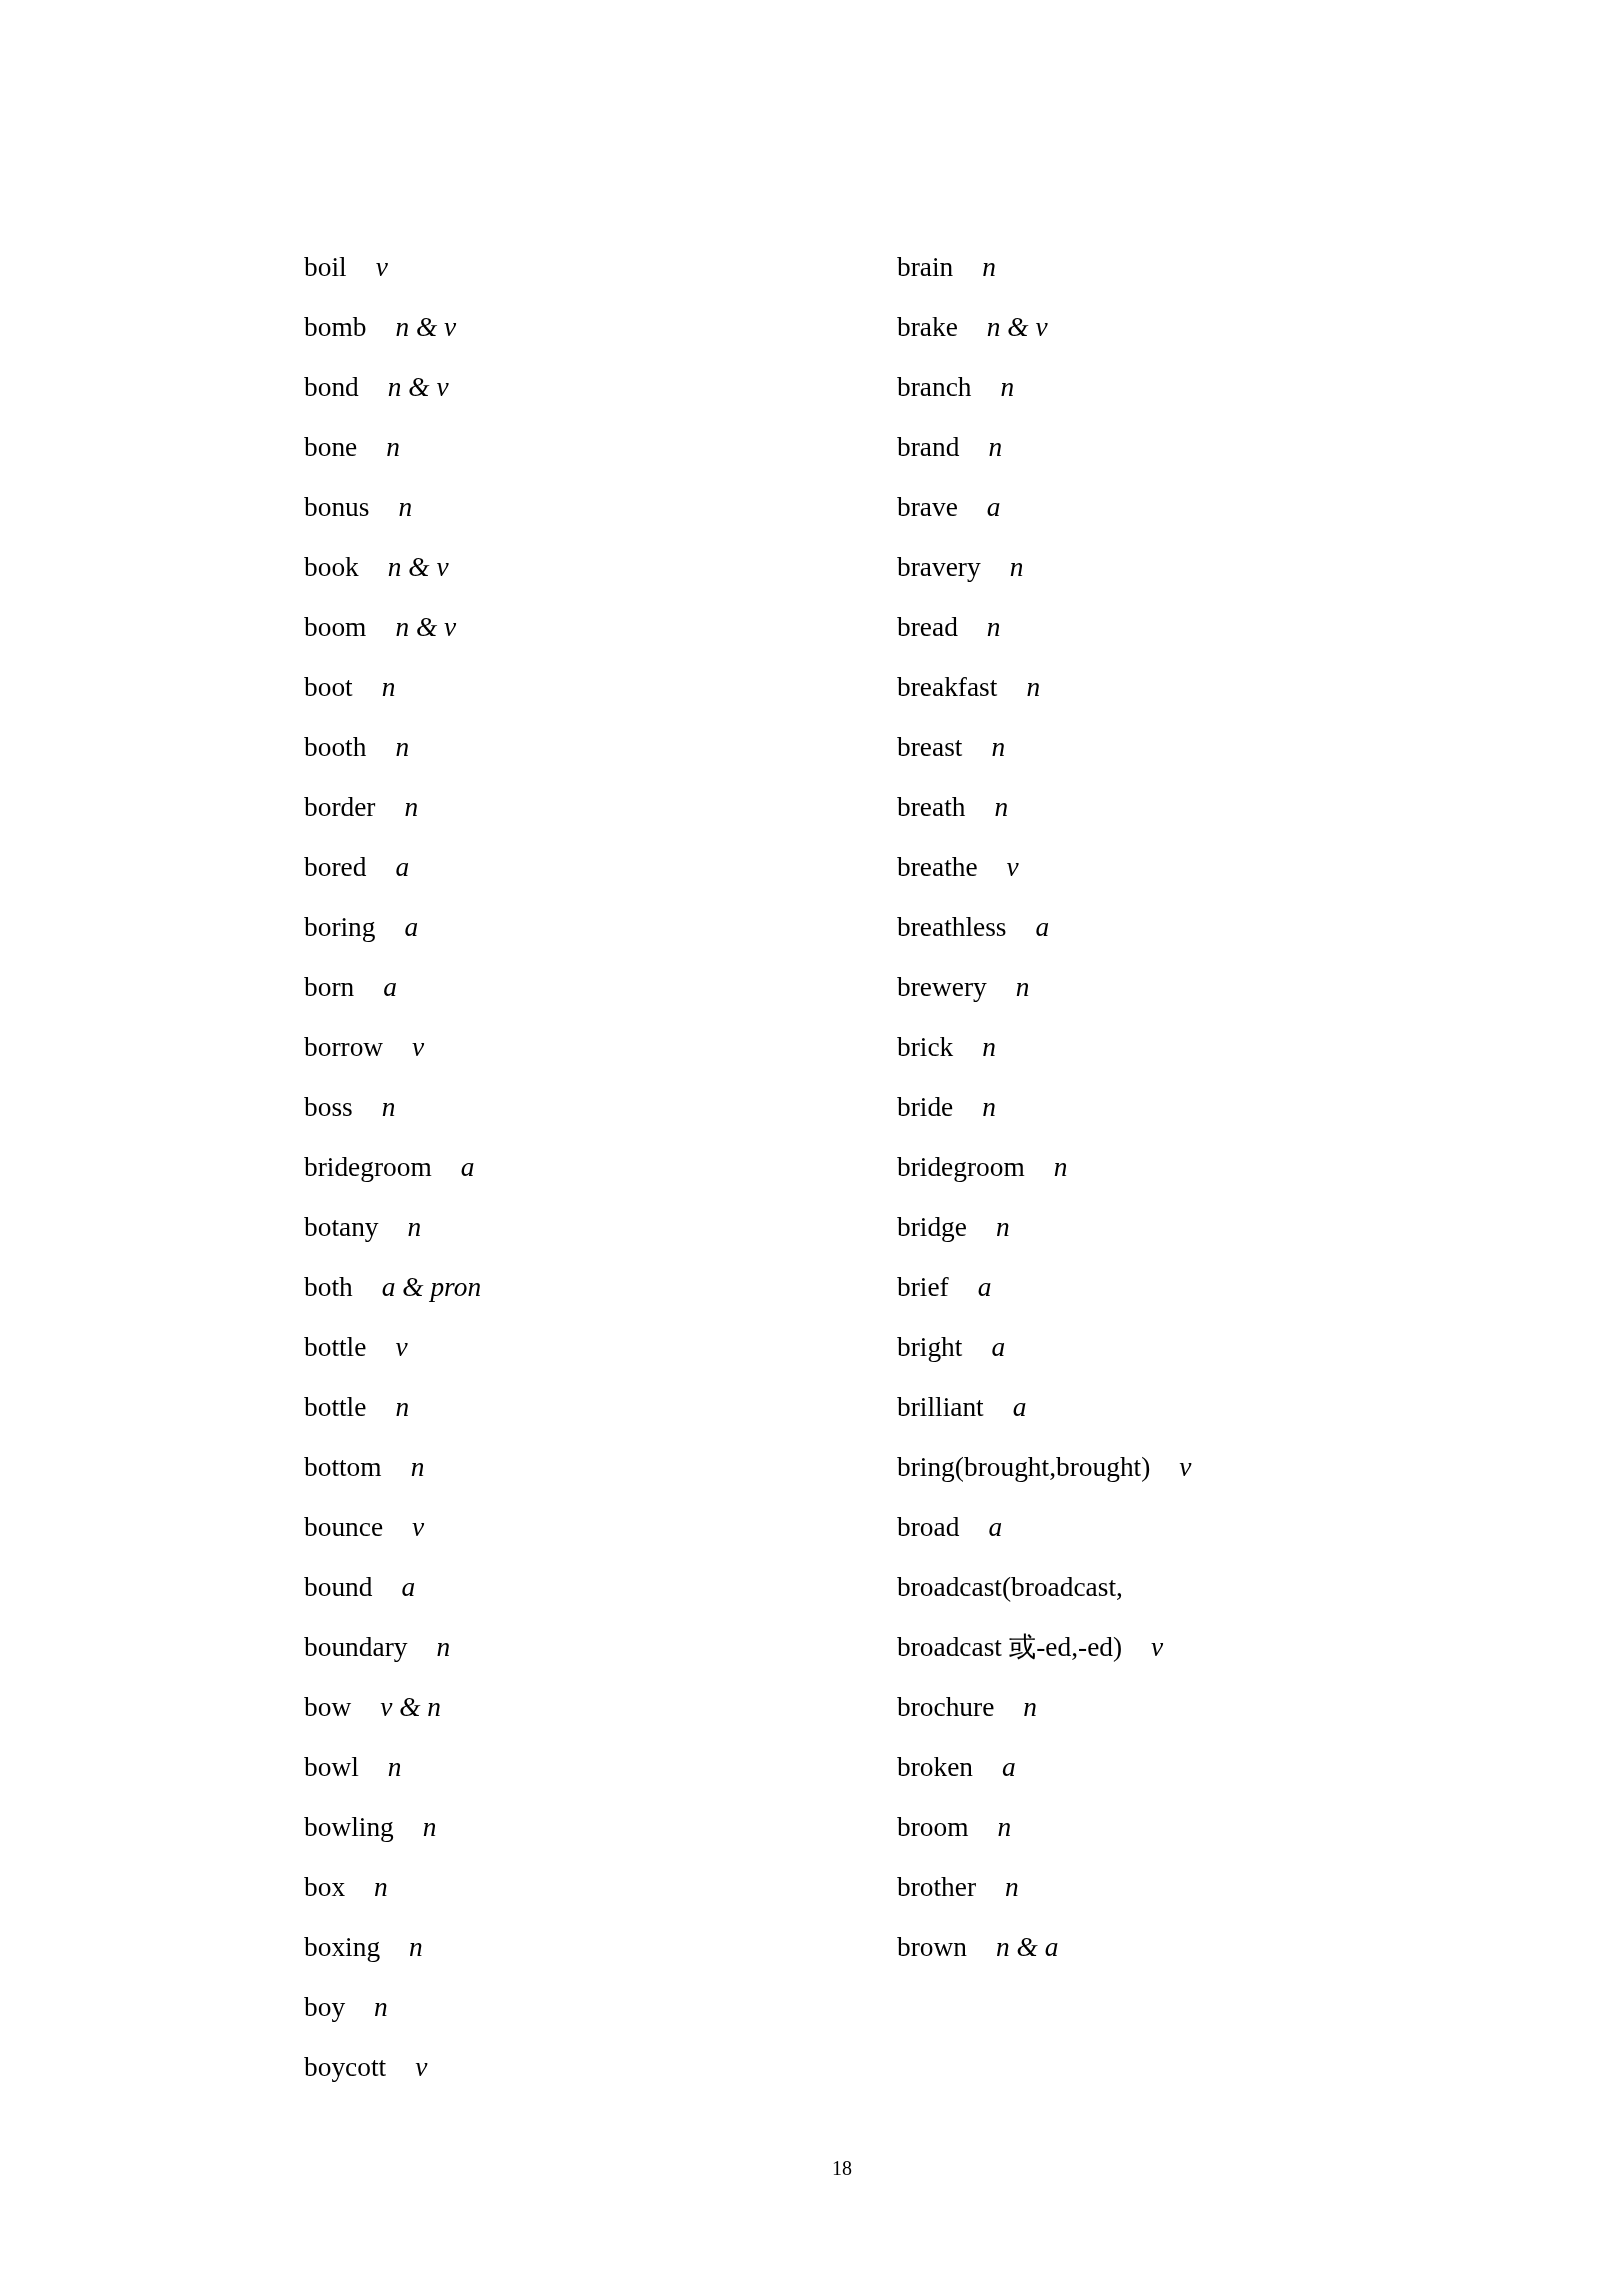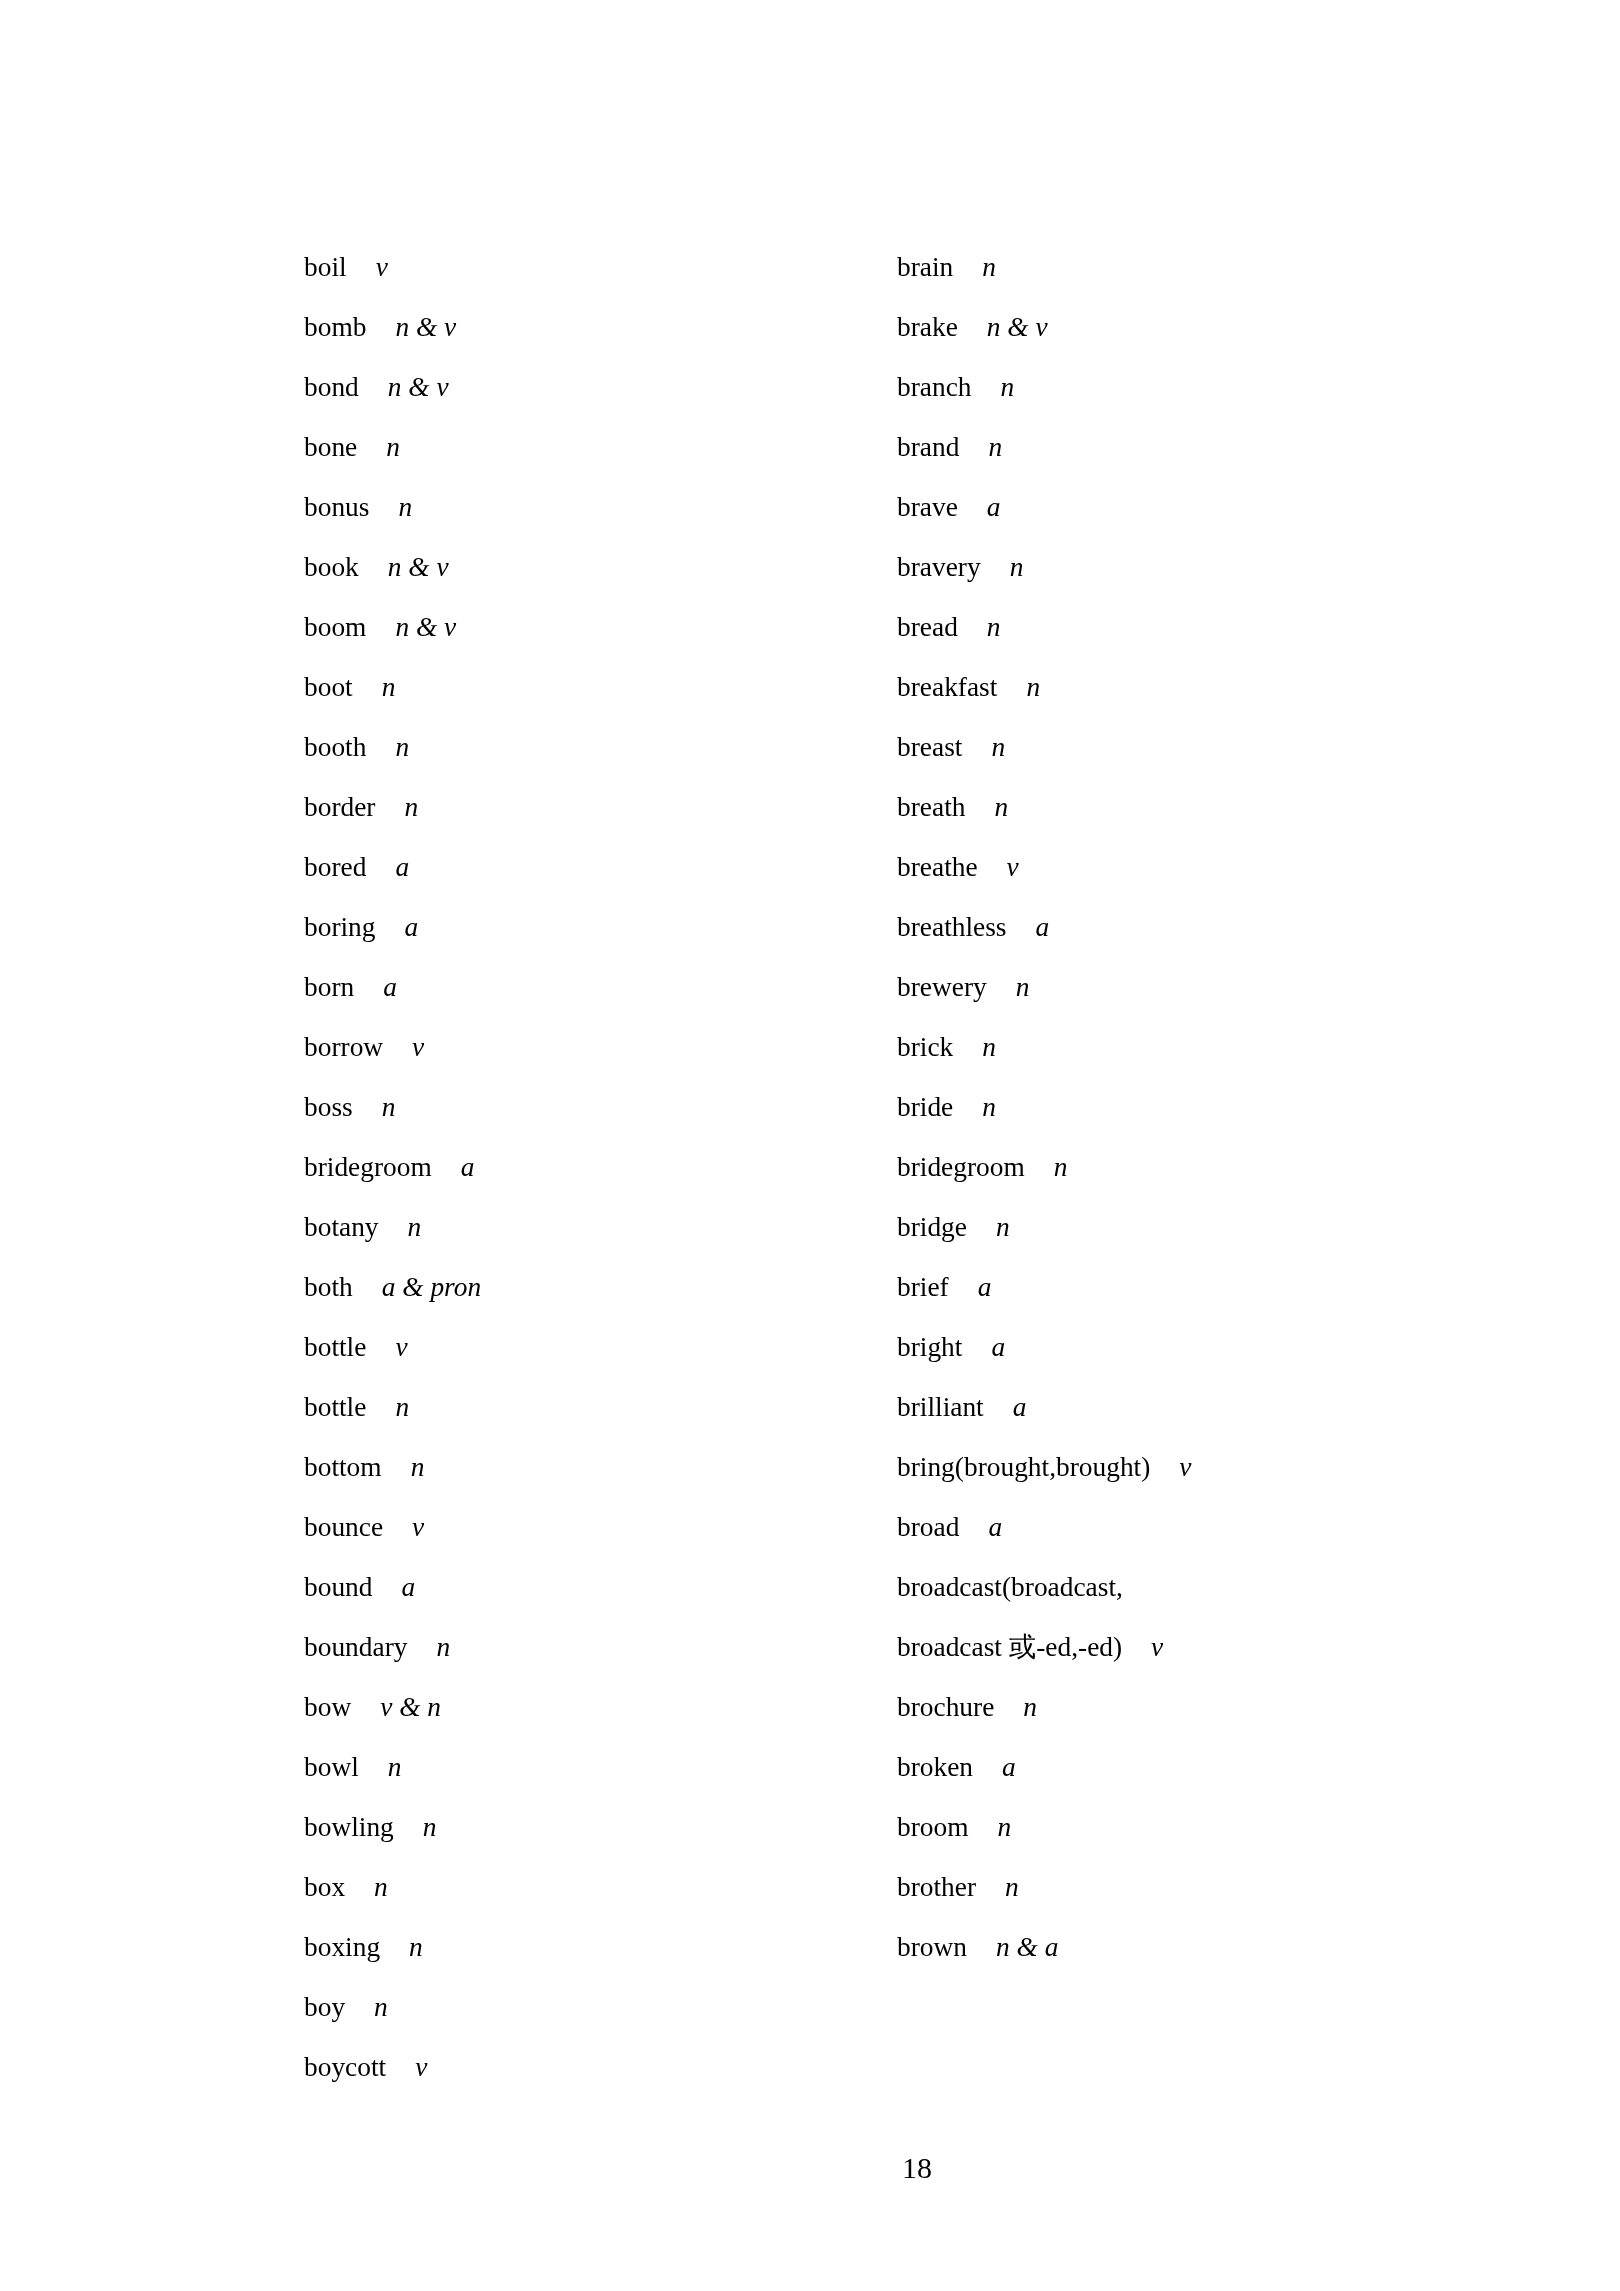--- a/index.html
+++ b/index.html
@@ -34,22 +34,22 @@
   }
   .pos {
     font-style: italic;
     margin-left: 29px;
   }
   .page-number {
     position: absolute;
     top: 2106px;
     left: 752px;
     width: 180px;
-    text-align: right;
-    font-size: 30px;
+    text-align: center;
+    font-size: 20px;
     line-height: 60px;
   }
 </style>
 </head>
 <body>
 
 <main class="page">
   <section class="column column-left">
       <div class="entry"><span class="word">boil</span><span class="pos">v</span></div>
       <div class="entry"><span class="word">bomb</span><span class="pos">n &amp; v</span></div>

